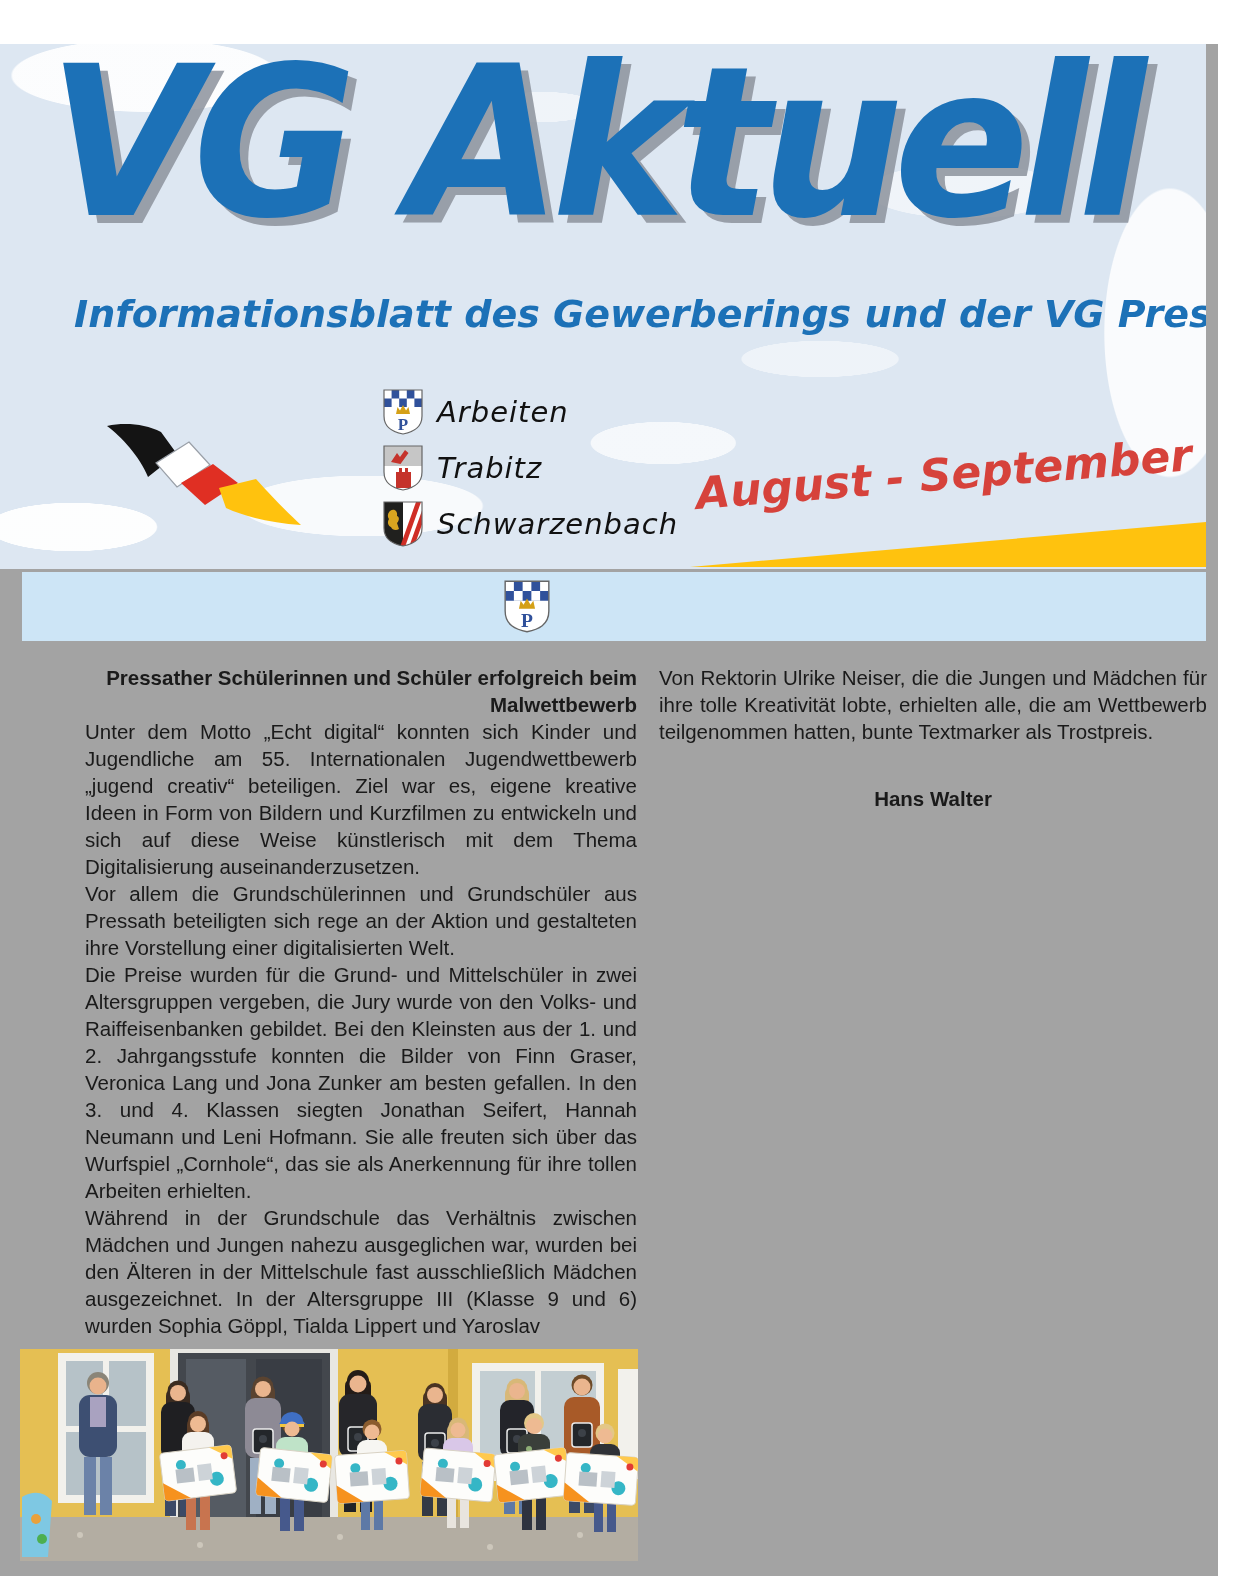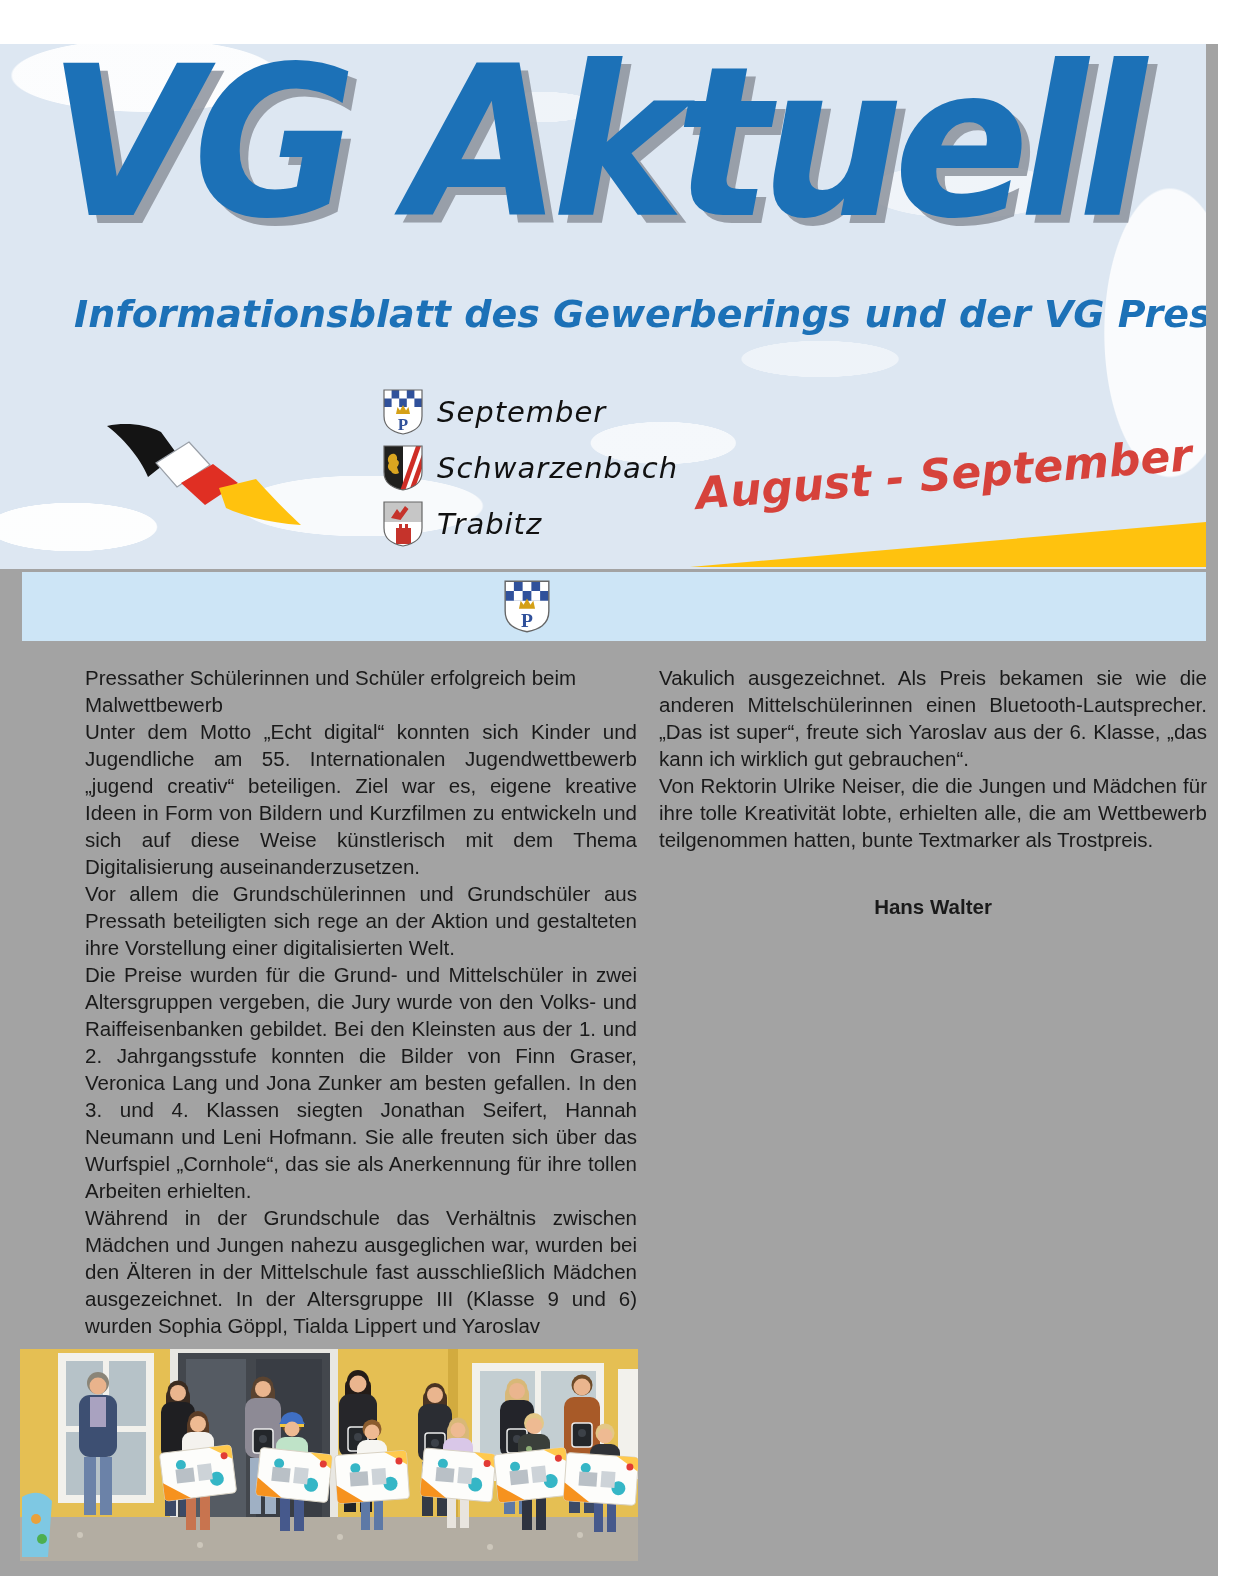--- a/index.html
+++ b/index.html
@@ -41,21 +41,21 @@
     background:#cde5f6;display:flex;align-items:center;}
   .motto-band .crest{margin-left:482px;}
   .motto-text{margin-left:44px;font-family:"DejaVu Sans",sans-serif;font-style:italic;
     font-weight:bold;font-size:39px;color:#111;letter-spacing:2px;}
 
   
   .columns{position:absolute;left:85px;top:620px;width:1122px;display:flex;gap:22px;}
   .col{font-size:20.5px;line-height:27px;}
   .col.left{width:552px;}
   .col.right{width:548px;}
-  .col h2{margin:0;font-size:20.5px;line-height:27px;font-weight:normal;}
+  .col h2{margin:0;font-size:20.5px;line-height:27px;font-weight:bold;text-align:right;}
   .col p{margin:0;text-align:justify;}
   .signature{margin-top:40px;text-align:center;font-weight:bold;font-size:20.5px;}
 
   figure{margin:10px 0 0 -65px;width:618px;}
   figcaption{padding:9px 0 0 62px;font-size:18px;font-weight:bold;color:#222;}
 </style>
 </head>
 <body>
 
 <div class="page">
@@ -81,57 +81,57 @@
             </defs>
           <g clip-path="url(#cpP)">
             <rect x="1" y="1" width="38" height="44" fill="#ffffff"></rect>
             <rect x="1" y="1" width="38" height="17" fill="#30519b"></rect>
             <path d="M1,1 h7.6 v8.5 h-7.6 Z M16.2,1 h7.6 v8.5 h-7.6 Z M31.4,1 h7.6 v8.5 h-7.6 Z M8.6,9.5 h7.6 v8.5 h-7.6 Z M23.8,9.5 h7.6 v8.5 h-7.6 Z" fill="#ffffff"></path>
             <path d="M13,25 h14 l-1.5,-7 -2.5,3.5 -3,-5.5 -3,5.5 -2.5,-3.5 Z" fill="#d4a017"></path>
             <text x="20" y="41" font-size="17" font-weight="bold" fill="#30519b" text-anchor="middle" font-family="Liberation Serif, serif">P</text>
           </g>
           <path d="M1,1 h38 v26 c0,12 -9,16 -19,18 c-10,-2 -19,-6 -19,-18 Z" fill="none" stroke="#666" stroke-width="1.2"></path>
         </svg>
-        <span class="muni-label">September</span>
+        <span class="muni-label">Arbeiten</span>
+      </div>
+      <div class="muni">
+        <svg width="40" height="46" viewBox="0 0 40 46">
+          <defs>
+              <clipPath id="cpT">
+                <path d="M1,1 h38 v26 c0,12 -9,16 -19,18 c-10,-2 -19,-6 -19,-18 Z"></path>
+              </clipPath>
+            </defs>
+          <g clip-path="url(#cpT)">
+            <rect x="1" y="1" width="38" height="44" fill="#ffffff"></rect>
+            <rect x="1" y="1" width="38" height="20" fill="#c6c6c6"></rect>
+            <path d="M8,17 l6,-9 3,4 5,-7 3.5,3 -8,11 Z" fill="#c5332b"></path>
+            <path d="M13,27 h3 v-4 h3 v4 h3 v-4 h3 v4 h3 v16 h-15 Z" fill="#c5332b"></path>
+          </g>
+          <path d="M1,1 h38 v26 c0,12 -9,16 -19,18 c-10,-2 -19,-6 -19,-18 Z" fill="none" stroke="#666" stroke-width="1.2"></path>
+        </svg>
+        <span class="muni-label">Trabitz</span>
       </div>
       <div class="muni">
         <svg width="40" height="46" viewBox="0 0 40 46">
           <defs>
               <clipPath id="cpS">
                 <path d="M1,1 h38 v26 c0,12 -9,16 -19,18 c-10,-2 -19,-6 -19,-18 Z"></path>
               </clipPath>
             </defs>
           <g clip-path="url(#cpS)">
             <rect x="1" y="1" width="19" height="44" fill="#20201e"></rect>
             <rect x="20" y="1" width="19" height="44" fill="#ffffff"></rect>
             <path d="M17,46 L33,1 h5 L22,46 Z" fill="#cf2e26"></path>
             <path d="M26,46 L42,1 h5 L31,46 Z" fill="#cf2e26"></path>
             <path d="M7,10 c4,-3 8,0 7,5 c3,1 2,5 0,7 l2,6 c-3,2 -7,1 -8,-2 c-3,-1 -4,-5 -2,-8 c-2,-3 -1,-6 1,-8 Z" fill="#d9a520"></path>
           </g>
           <path d="M1,1 h38 v26 c0,12 -9,16 -19,18 c-10,-2 -19,-6 -19,-18 Z" fill="none" stroke="#666" stroke-width="1.2"></path>
         </svg>
         <span class="muni-label">Schwarzenbach</span>
       </div>
-      <div class="muni">
-        <svg width="40" height="46" viewBox="0 0 40 46">
-          <defs>
-              <clipPath id="cpT">
-                <path d="M1,1 h38 v26 c0,12 -9,16 -19,18 c-10,-2 -19,-6 -19,-18 Z"></path>
-              </clipPath>
-            </defs>
-          <g clip-path="url(#cpT)">
-            <rect x="1" y="1" width="38" height="44" fill="#ffffff"></rect>
-            <rect x="1" y="1" width="38" height="20" fill="#c6c6c6"></rect>
-            <path d="M8,17 l6,-9 3,4 5,-7 3.5,3 -8,11 Z" fill="#c5332b"></path>
-            <path d="M13,27 h3 v-4 h3 v4 h3 v-4 h3 v4 h3 v16 h-15 Z" fill="#c5332b"></path>
-          </g>
-          <path d="M1,1 h38 v26 c0,12 -9,16 -19,18 c-10,-2 -19,-6 -19,-18 Z" fill="none" stroke="#666" stroke-width="1.2"></path>
-        </svg>
-        <span class="muni-label">Trabitz</span>
-      </div>
     </div>
 
     <div class="issue-date">August - September 2025</div>
 
     <svg class="wedge" width="516" height="48" viewBox="0 0 516 48">
       <polygon points="0,46 516,1 516,46" fill="#ffc20e"></polygon>
     </svg>
   </header>
 
   <div class="motto-band">
@@ -319,19 +319,18 @@
               <rect x="-11" y="67" width="9" height="42" fill="#46598c"></rect>
               <rect x="2" y="67" width="9" height="42" fill="#46598c"></rect>
               <use href="#pbox" transform="translate(-4,56) rotate(4)"></use>
             </g>
         </svg>
         <figcaption>Die Siegerinnen und Sieger des Malwettbewerbs mit Rektorin Ulrike Neiser</figcaption>
       </figure>
     </section>
 
     <section class="col right">
-      <p>Vakulich ausgezeichnet. Als Preis bekamen sie wie die anderen Mittelschülerinnen einen Bluetooth-Lautsprecher. „Das ist super“, freute sich Yaroslav aus der 6. Klasse, „das kann ich wirklich gut gebrauchen“.</p>
       <p>Von Rektorin Ulrike Neiser, die die Jungen und Mädchen für ihre tolle Kreativität lobte, erhielten alle, die am Wettbewerb teilgenommen hatten, bunte Textmarker als Trostpreis.</p>
       <div class="signature">Hans Walter</div>
     </section>
   </main>
 
 </div>
 
 </body></html>

